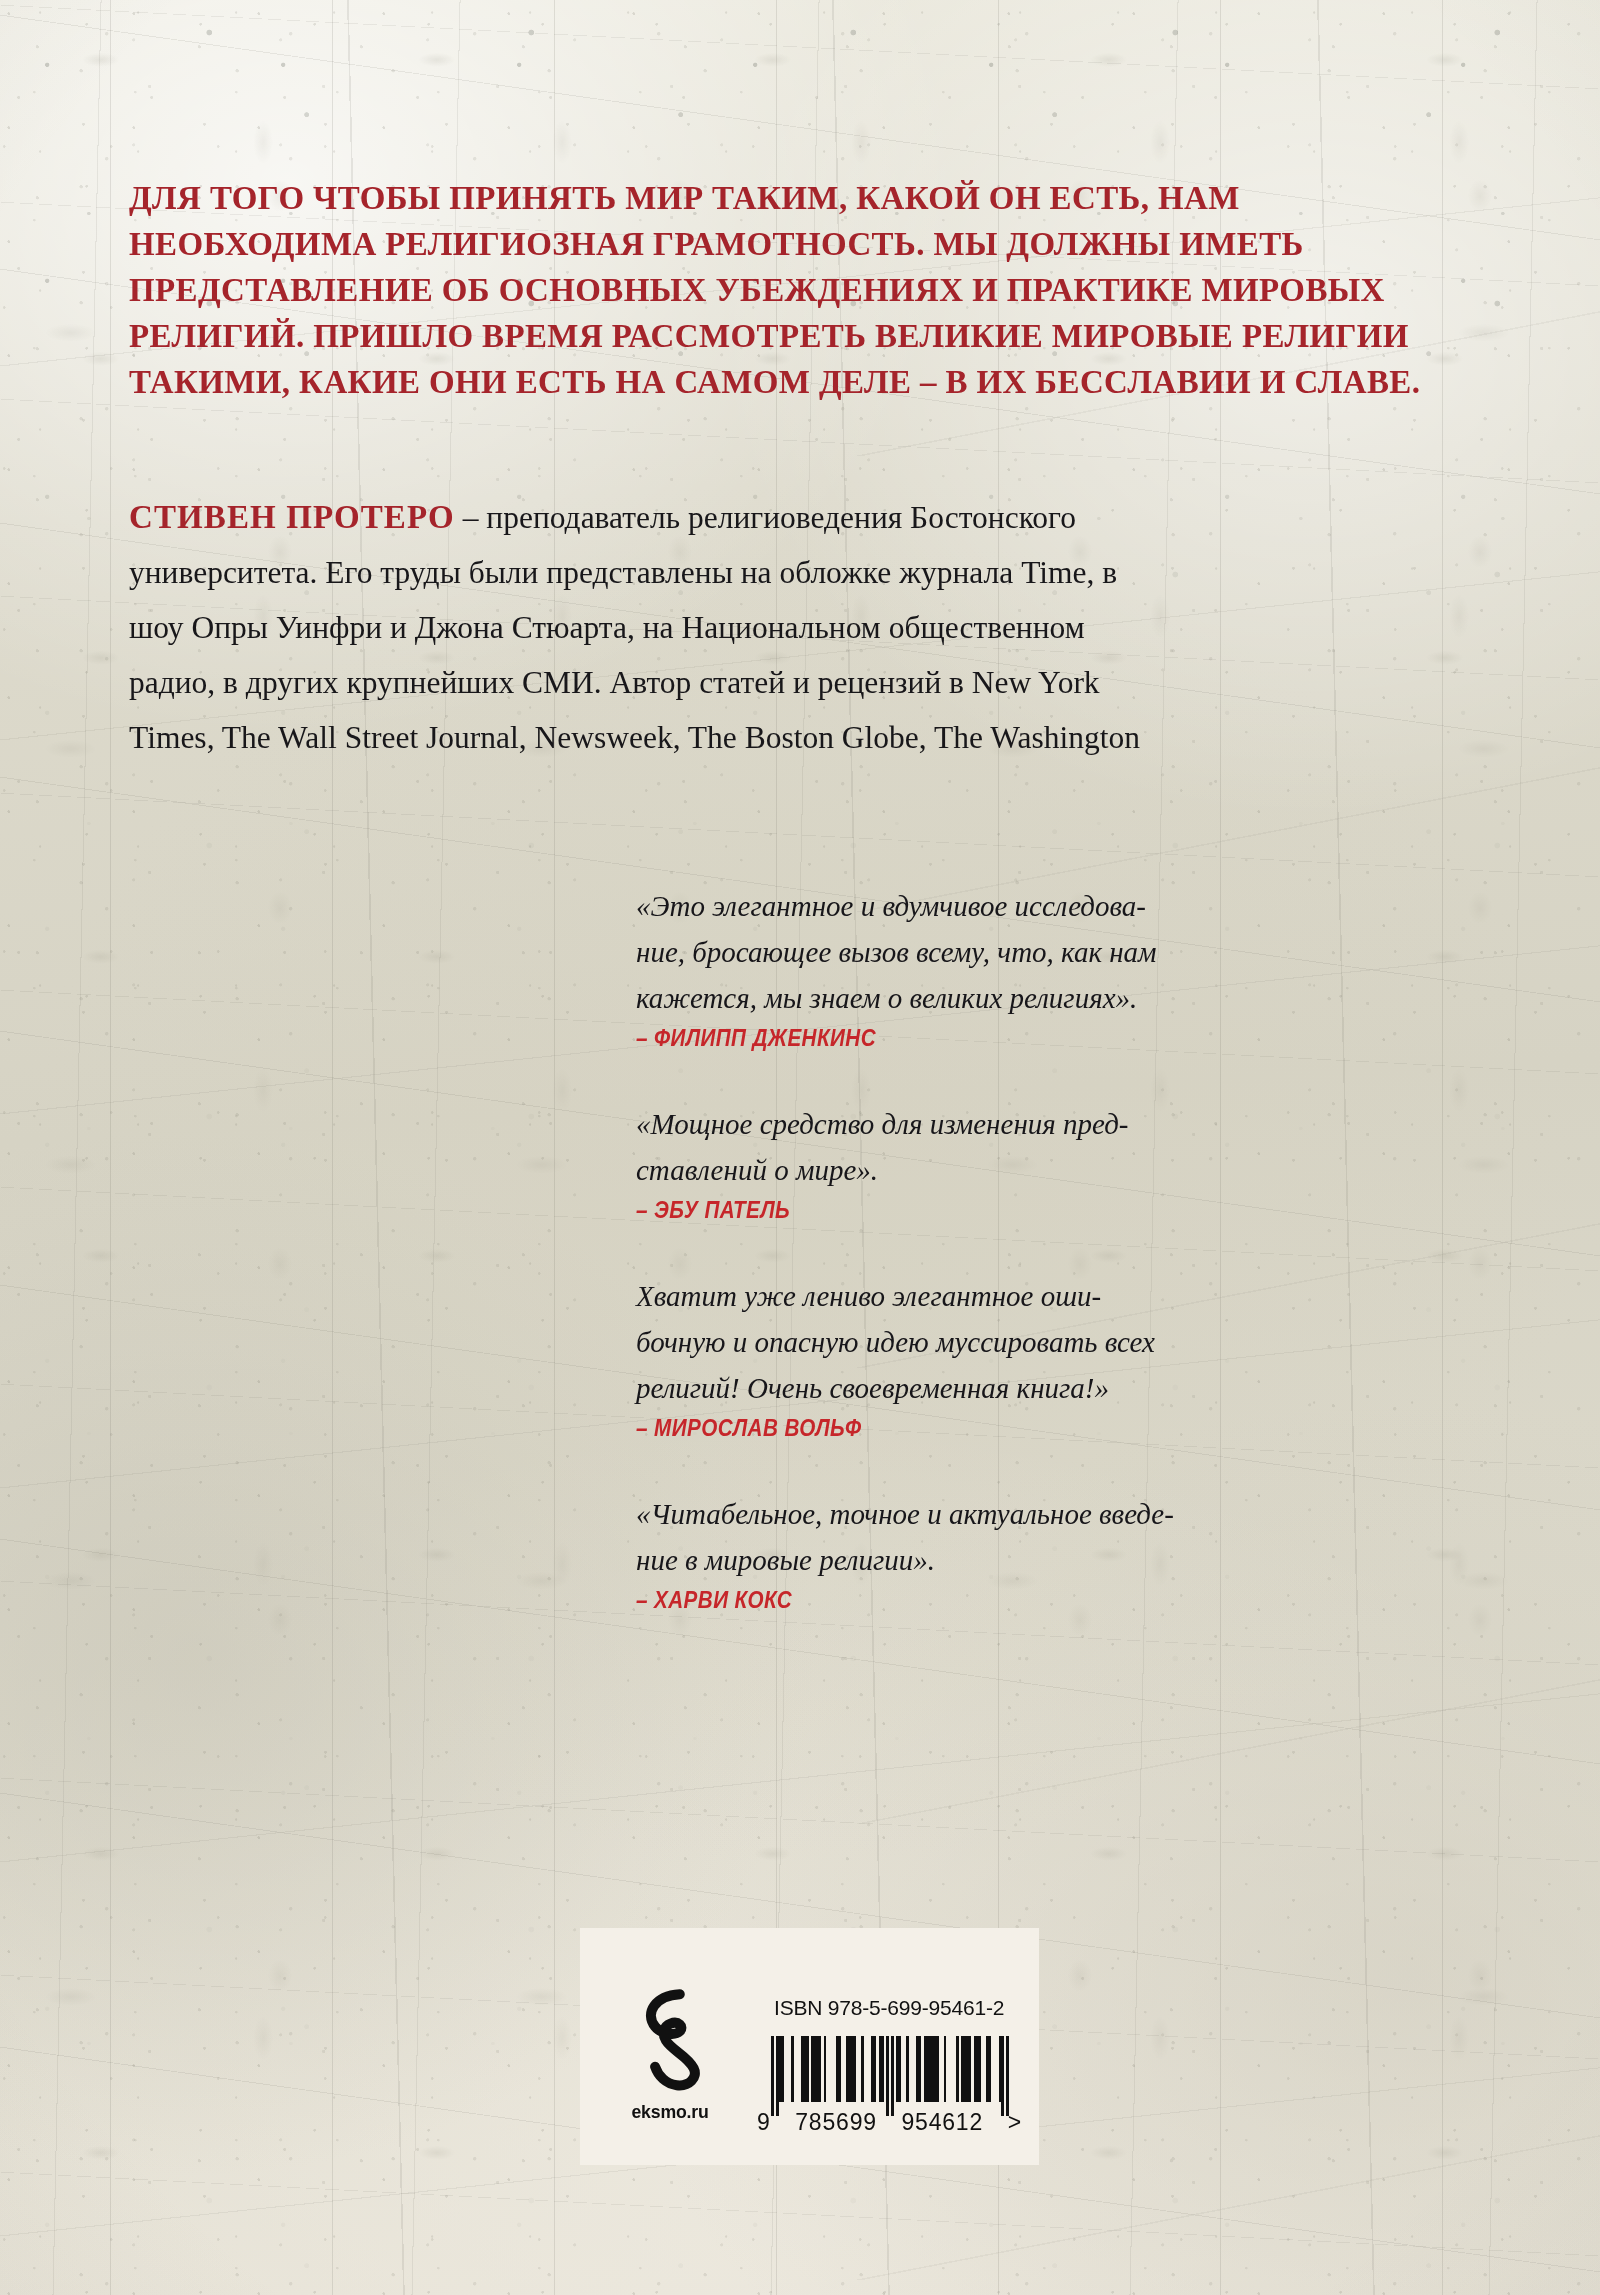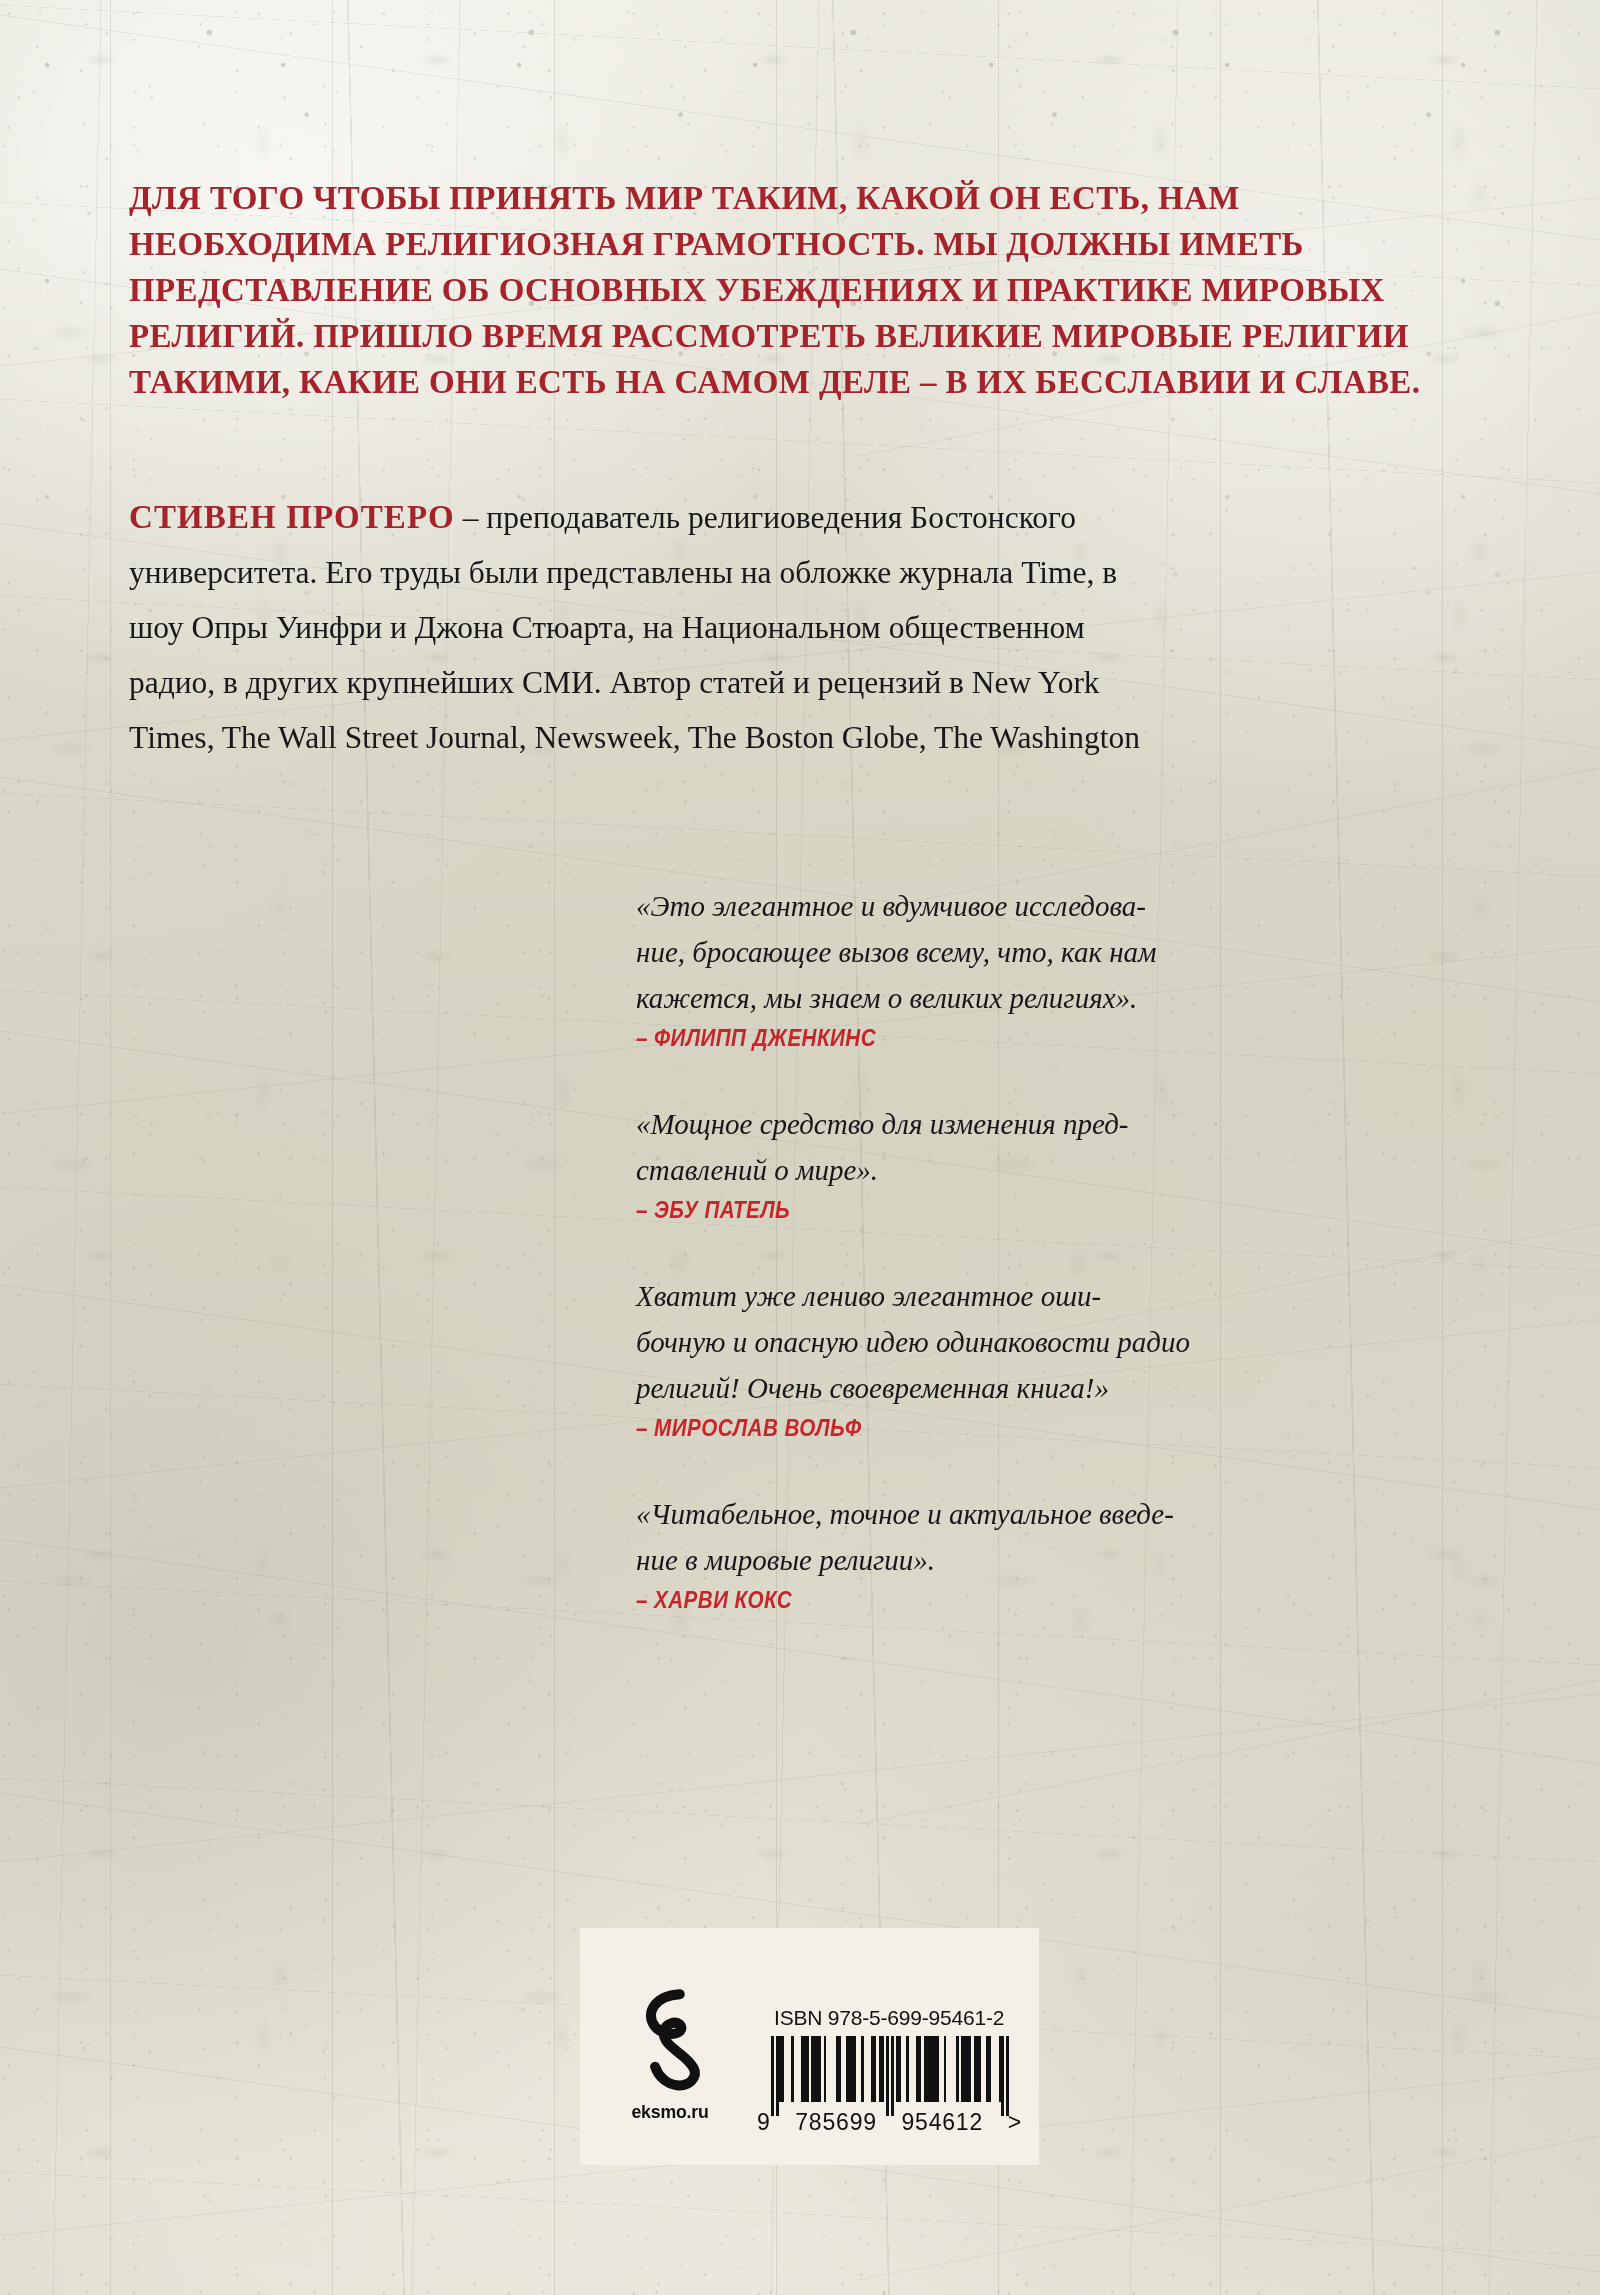--- a/index.html
+++ b/index.html
@@ -223,21 +223,21 @@
     text-align: center;
     color: #111;
     font-family: "Liberation Sans", sans-serif;
     font-weight: 700;
     font-size: 17.7px;
     letter-spacing: -0.2px;
   }
   #isbn-text {
     position: absolute;
     left: 194px;
-    top: 78px;
+    top: 68px;
     color: #111;
     font-family: "Liberation Sans", sans-serif;
     font-size: 21px;
     letter-spacing: -0.2px;
     white-space: nowrap;
   }
   #barcode {
     position: absolute;
     left: 191px;
     top: 108px;
@@ -345,21 +345,21 @@
         </div>
         <div class="quote-author">– ЭБУ ПАТЕЛЬ</div>
       </div>
 
       <div class="quote-block">
         <div class="quote-text">
           <span class="q-line">
               <span> Хватит уже лениво элегантное оши-</span>
             </span>
           <span class="q-line">
-              <span>бочную и опасную идею одинаковости радио</span>
+              <span>бочную и опасную идею муссировать всех</span>
             </span>
           <span class="q-line last"><span>религий! Очень своевременная книга!»</span></span>
         </div>
         <div class="quote-author">– МИРОСЛАВ ВОЛЬФ</div>
       </div>
 
       <div class="quote-block">
         <div class="quote-text">
           <span class="q-line">
               <span>«Читабельное, точное и актуальное введе-</span>

